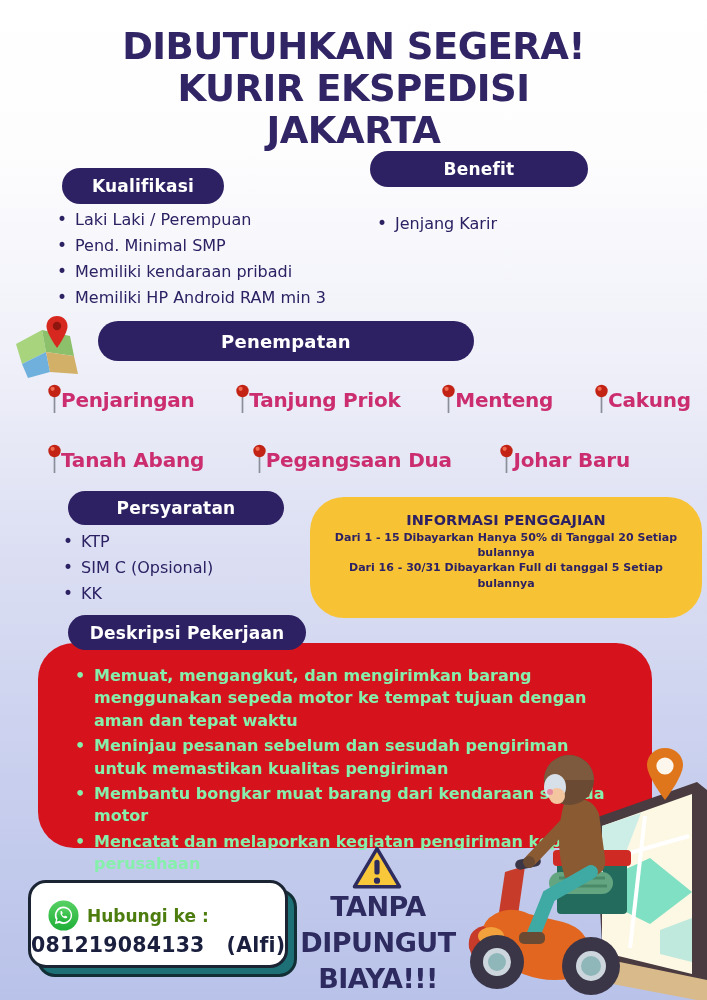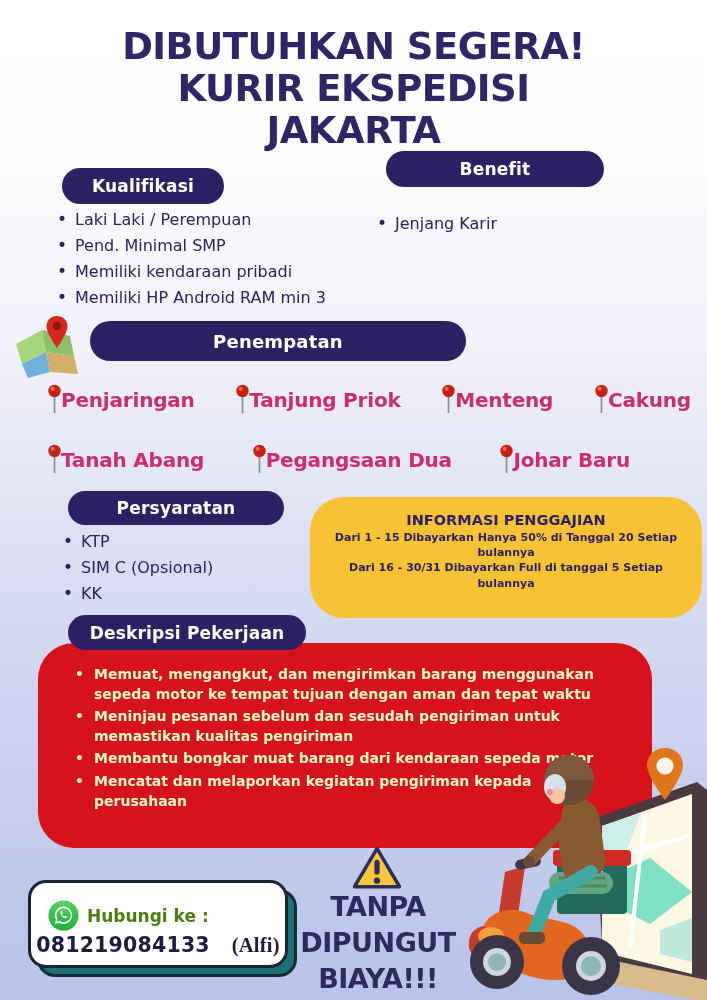--- a/index.html
+++ b/index.html
@@ -10,22 +10,22 @@
     background:linear-gradient(180deg,#ffffff 0%,#fdfdfe 15%,#f0f1f9 35%,#dcdff3 55%,#c8cfee 78%,#b9c2e9 100%);
   }
   
   .title { position:absolute; top:26px; left:0; right:0; text-align:center;
     color:#322566; font-weight:800; font-size:37px; line-height:1.14; letter-spacing:-0.5px; }
   
   .pill { position:absolute; background:#2e2163; color:#ffffff; font-weight:700;
     display:flex; align-items:center; justify-content:center; border-radius:19px;
     font-size:17px; letter-spacing:.2px; }
   .pill-kualifikasi { left:62px;  top:168px; width:162px; height:36px; }
-  .pill-benefit     { left:386px; top:151px; width:218px; height:36px; }
-  .pill-penempatan  { left:90px;  top:321px; width:376px; height:40px; font-size:18px; border-radius:20px; z-index:1; }
+  .pill-benefit     { left:370px; top:151px; width:218px; height:36px; }
+  .pill-penempatan  { left:98px;  top:321px; width:376px; height:40px; font-size:18px; border-radius:20px; z-index:1; }
   .pill-persyaratan { left:68px;  top:491px; width:216px; height:34px; }
   .pill-deskripsi   { left:68px;  top:615px; width:238px; height:35px; z-index:3; }
   
   .blist { position:absolute; color:#2b2163; font-size:16px; font-weight:500; }
   .blist ul { list-style:none; }
   .blist li { position:relative; padding-left:23px; margin-bottom:5px; line-height:1.32; }
   .blist li::before { content:"•"; position:absolute; left:5px; top:-1px; font-size:17px; }
   .list-kualifikasi { left:52px;  top:209px; width:340px; }
   .list-benefit     { left:372px; top:213px; width:250px; }
   .list-persyaratan { left:58px;  top:531px; width:260px; }
@@ -41,34 +41,34 @@
   
   .salary-box { position:absolute; left:310px; top:497px; width:392px; height:121px;
     background:#f7c335; border-radius:34px; padding:15px 22px; text-align:center;
     color:#2e2163; z-index:1; }
   .salary-title { font-weight:700; font-size:14.5px; margin-bottom:2px; }
   .salary-line  { font-weight:600; font-size:11px; line-height:1.38; }
   
   .desc-box { position:absolute; left:38px; top:643px; width:614px; height:205px;
     background:#d6131c; border-radius:36px; padding:22px 28px 0 32px; z-index:2; }
   .desc-box ul { list-style:none; }
-  .desc-box li { position:relative; color:#fef9c3; font-weight:700; font-size:14px;
+  .desc-box li { position:relative; color:#86efac; font-weight:700; font-size:16px;
     line-height:1.4; padding-left:24px; margin-bottom:3px; }
   .desc-box li::before { content:"•"; position:absolute; left:5px; top:0; }
   
   .contact { position:absolute; left:28px; top:880px; width:272px; height:100px; z-index:5; }
   .contact-shadow { position:absolute; left:9px; top:9px; width:260px; height:88px;
     background:#1d7076; border:3px solid #122f36; border-radius:18px; }
   .contact-card { position:absolute; left:0; top:0; width:260px; height:88px;
     background:#ffffff; border:3px solid #1a2433; border-radius:18px; }
   .wa-ic { position:absolute; left:17px; top:17px; width:31px; height:31px; }
   .contact-label { position:absolute; left:56px; top:23px; font-size:17px; font-weight:700; color:#4d7c0f; }
   .contact-number { position:absolute; left:0; right:0; top:50px; text-align:center;
     font-size:20.5px; font-weight:800; color:#1a1f3d; letter-spacing:.2px; }
-  .contact-number .nm { font-weight:700; margin-left:22px;font-family:Liberation Serif, serif; }
+  .contact-number .nm { font-weight:700; margin-left:22px; }
   
   .warn-ic { position:absolute; left:351px; top:845px; width:52px; height:47px; z-index:3; }
   .notice { position:absolute; left:288px; top:889px; width:180px; text-align:center;
     color:#2e2b60; font-weight:800; font-size:27px; line-height:1.33; z-index:3; letter-spacing:-0.5px; }
   
   .scooter { position:absolute; right:-4px; bottom:-6px; width:266px; height:266px; z-index:4; }
 </style>
 </head>
 <body>
 

